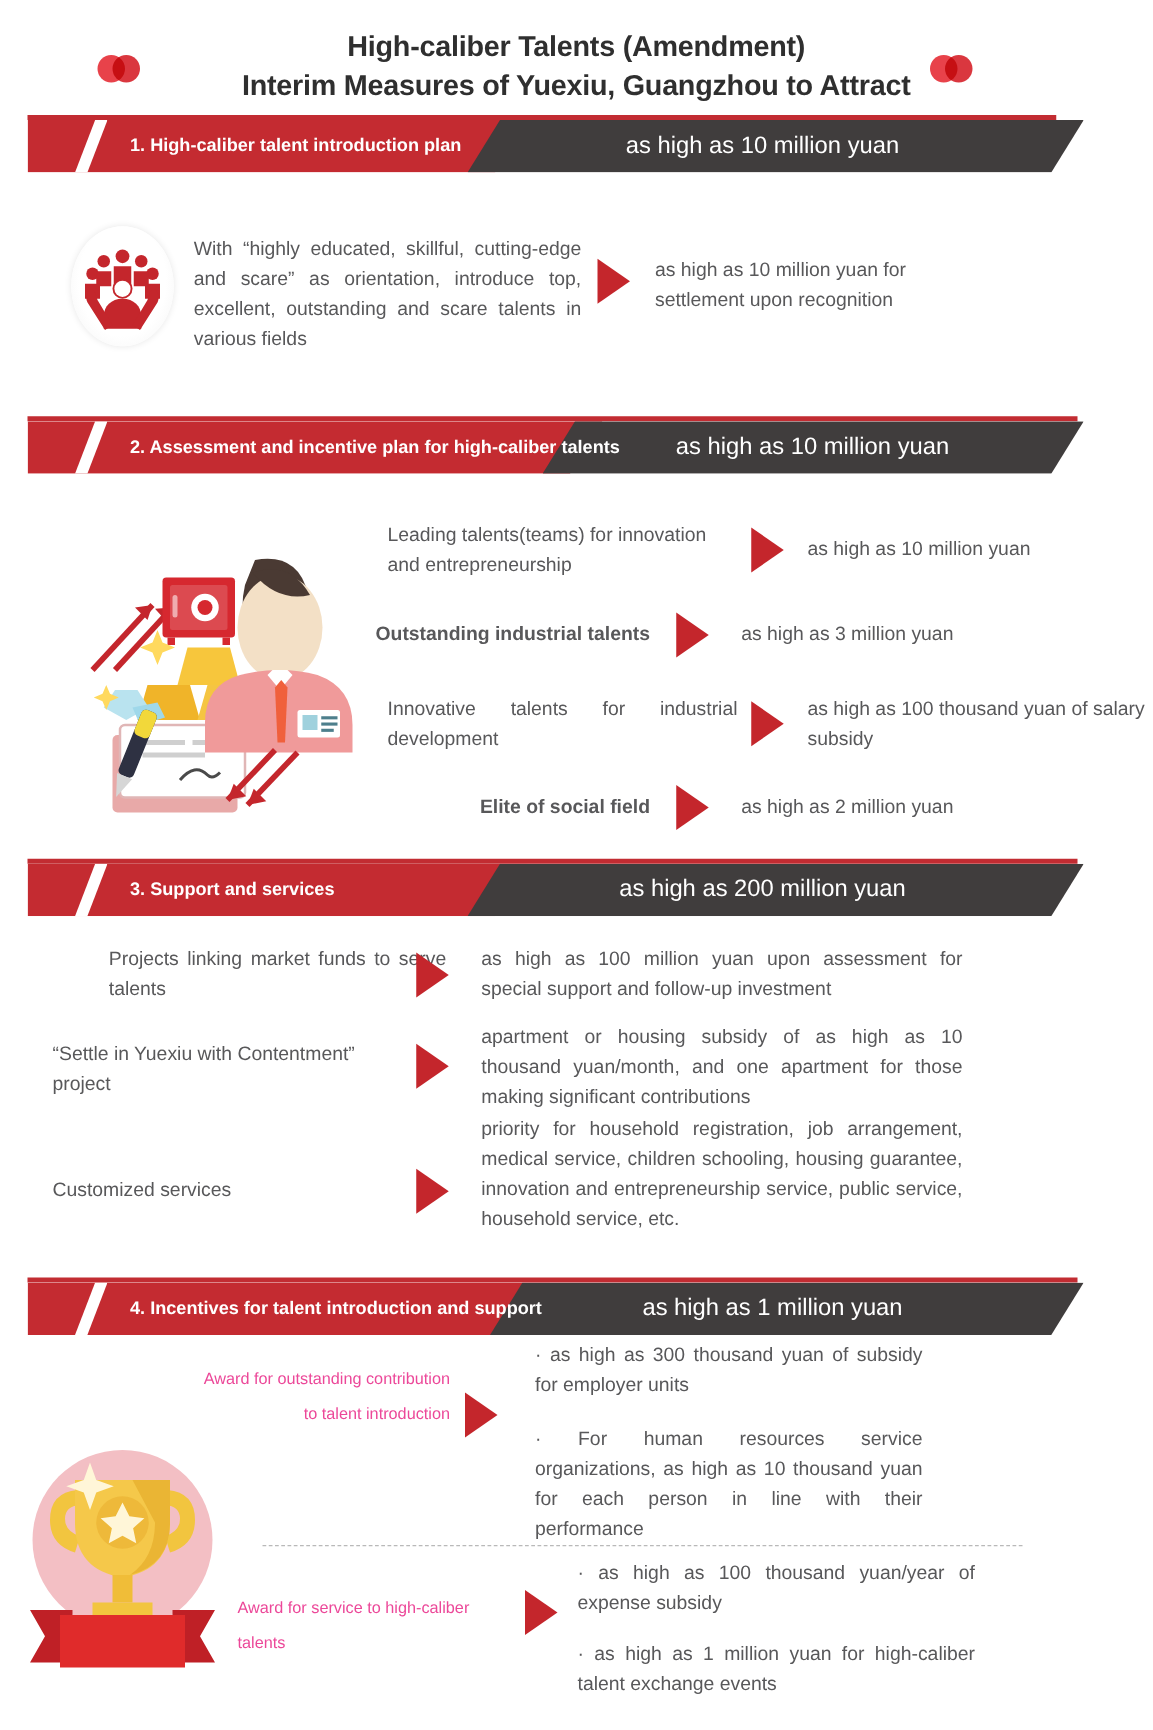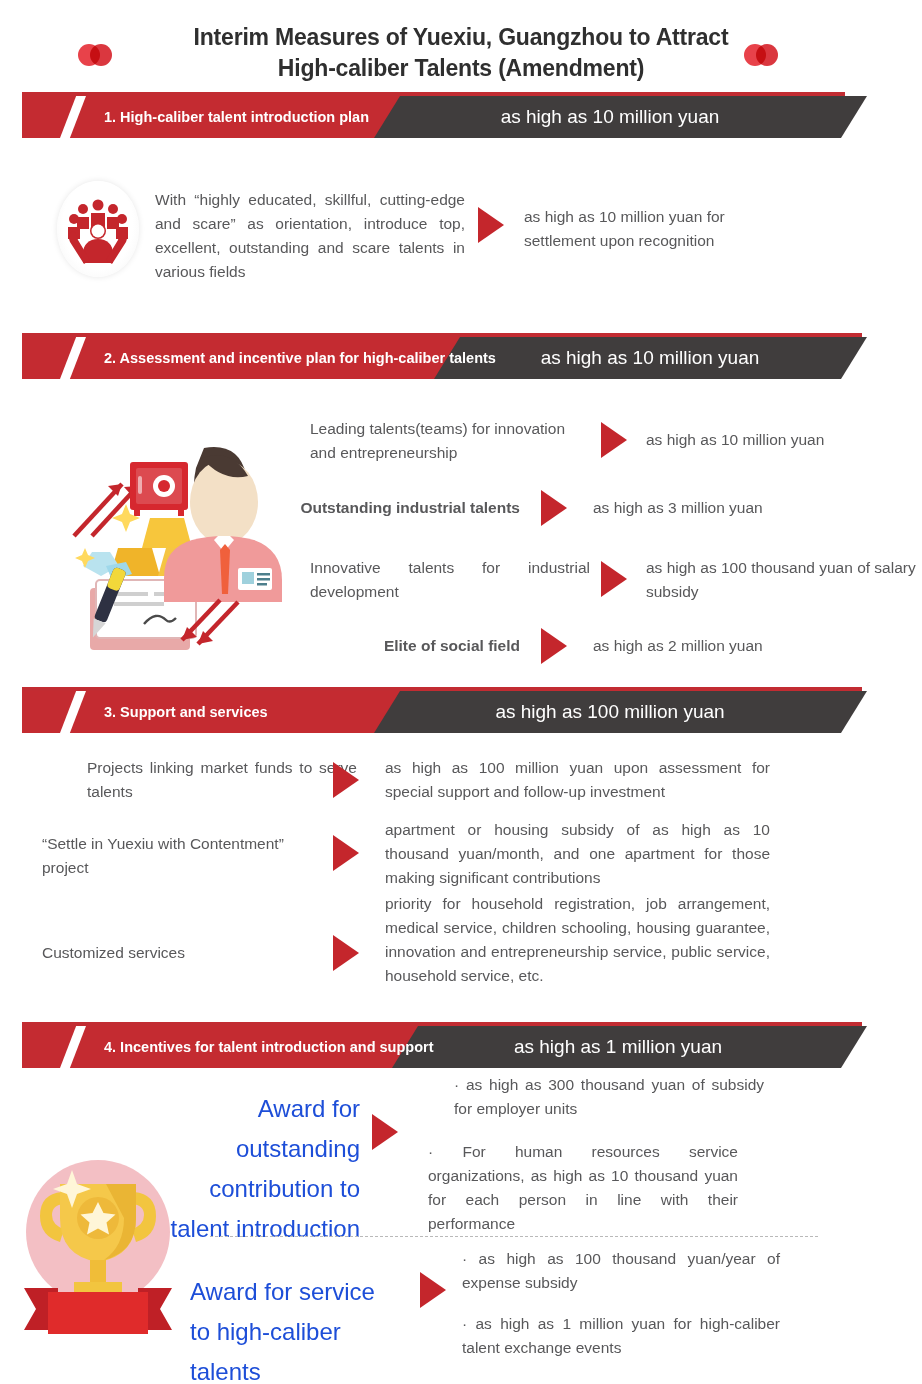--- a/index.html
+++ b/index.html
@@ -69,21 +69,21 @@
   }
 
   
   .body-text {
     position: absolute; color: #58585a; font-size: 15.5px; line-height: 24px;
     text-align: justify; text-justify: inter-word;
   }
   .body-text.nojust { text-align: left; }
   .body-text.right { text-align: right; font-weight: bold; }
   .red-label {
-    position: absolute; color: #1d4ed8; font-size: 24px; line-height: 40px;
+    position: absolute; color: #ec4899; font-size: 13px; line-height: 28px;
   }
   .dashed-sep {
     position: absolute; border-top: 1.5px dashed #b9b9b9; height: 0;
   }
 
   
   .people-icon {
     position: absolute; left: 57px; top: 181px; width: 82px; height: 96px;
     border-radius: 50%/50%;
     background: radial-gradient(ellipse at 50% 45%, #ffffff 60%, #f2f2f2 100%);
@@ -95,22 +95,22 @@
 
   
   .trophy { position: absolute; left: 10px; top: 1140px; width: 190px; height: 200px; }
 </style>
 </head>
 <body>
 
 <div class="page">
 
   <div class="title-wrap">
+    <div class="title-line">High-caliber Talents (Amendment)</div>
     <div class="title-line">Interim Measures of Yuexiu, Guangzhou to Attract</div>
-    <div class="title-line">High-caliber Talents (Amendment)</div>
   </div>
 
   <div class="deco deco-left">
     <span class="c1"></span>
       <span class="c2"></span>
   </div>
   <div class="deco deco-right">
     <span class="c1"></span>
       <span class="c2"></span>
   </div>
@@ -242,21 +242,21 @@
   <div class="body-text right" style="left:310px; top:634px; width:210px;">Elite of social field</div>
   <div class="arrow" style="left:541px; top:628px;"></div>
   <div class="body-text nojust" style="left:593px; top:634px; width:250px;">as high as 2 million yuan</div>
 
   <div class="banner" style="top:687px;">
     <div class="topline" style="width:840px;"></div>
     <div class="redpart" style="width:400px;"></div>
     <div class="slash"></div>
     <div class="darkpart" style="left:374px;right:55px;"></div>
     <div class="sec-label" style="left:104px;">3. Support and services</div>
-    <div class="sec-amount" style="left:400px;width:420px;">as high as 100 million yuan</div>
+    <div class="sec-amount" style="left:400px;width:420px;">as high as 200 million yuan</div>
   </div>
 
   <div class="body-text" style="left:46px; top:756px; width:270px;margin-left:41px;">Projects linking market funds to serve talents</div>
   <div class="arrow" style="left:333px; top:762px;"></div>
   <div class="body-text" style="left:385px; top:756px; width:385px;">as high as 100 million yuan upon assessment for special support and follow-up investment</div>
 
   <div class="body-text nojust" style="left:42px; top:832px; width:290px;">“Settle in Yuexiu with Contentment” project</div>
   <div class="arrow" style="left:333px; top:835px;"></div>
   <div class="body-text" style="left:385px; top:818px; width:385px;">apartment or housing subsidy of as high as 10 thousand yuan/month, and one apartment for those making significant contributions</div>
 
@@ -292,21 +292,21 @@
       <path d="M62 30 l5 14 l14 5 l-14 5 l-5 14 l-5 -14 l-14 -5 l14 -5z" fill="#fff6d8"></path>
 
       <path d="M14 148 l34 0 l0 42 l-34 0 l12 -21z" fill="#bf2026"></path>
       <path d="M162 148 l-34 0 l0 42 l34 0 l-12 -21z" fill="#bf2026"></path>
       <rect x="38" y="152" width="100" height="42" fill="#e02b2b"></rect>
     </svg>
   </div>
 
   <div class="red-label right" style="left:160px; top:1089px; width:200px; text-align:right;">Award for outstanding contribution to talent introduction</div>
   <div class="arrow" style="left:372px; top:1114px;"></div>
-  <div class="body-text" style="left:428px; top:1073px; width:310px;margin-left:26px;">· as high as 300 thousand yuan of subsidy for employer units</div>
+  <div class="body-text" style="left:428px; top:1073px; width:310px;">· as high as 300 thousand yuan of subsidy for employer units</div>
   <div class="body-text" style="left:428px; top:1140px; width:310px;">· For human resources service organizations, as high as 10 thousand yuan for each person in line with their performance</div>
 
   <div class="dashed-sep" style="left:210px; top:1236px; width:608px;"></div>
 
   <div class="red-label right" style="left:190px; top:1272px; width:202px; text-align:left;">Award for service to high-caliber talents</div>
   <div class="arrow" style="left:420px; top:1272px;"></div>
   <div class="body-text" style="left:462px; top:1247px; width:318px;">· as high as 100 thousand yuan/year of expense subsidy</div>
   <div class="body-text" style="left:462px; top:1312px; width:318px;">· as high as 1 million yuan for high-caliber talent exchange events</div>
 
 </div>

